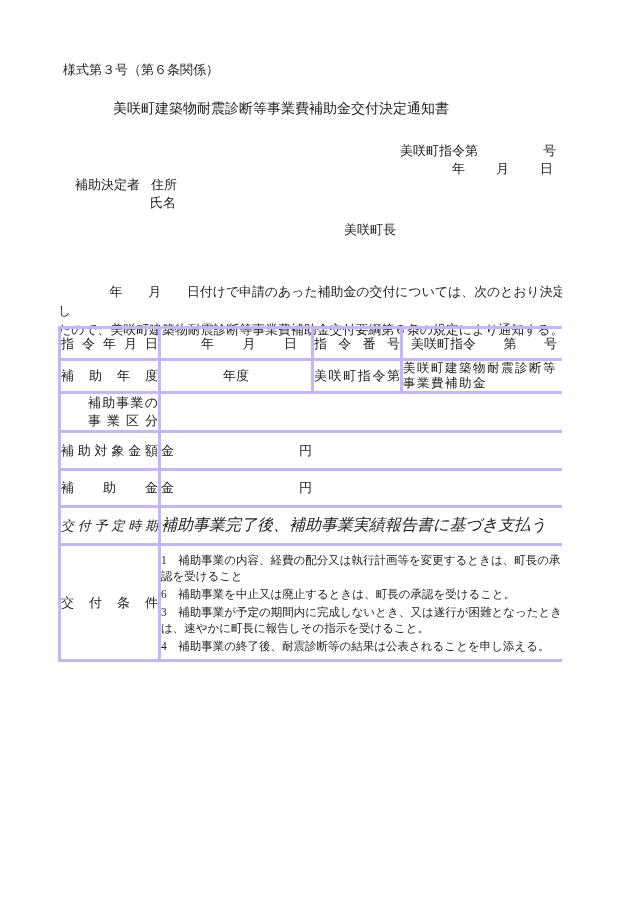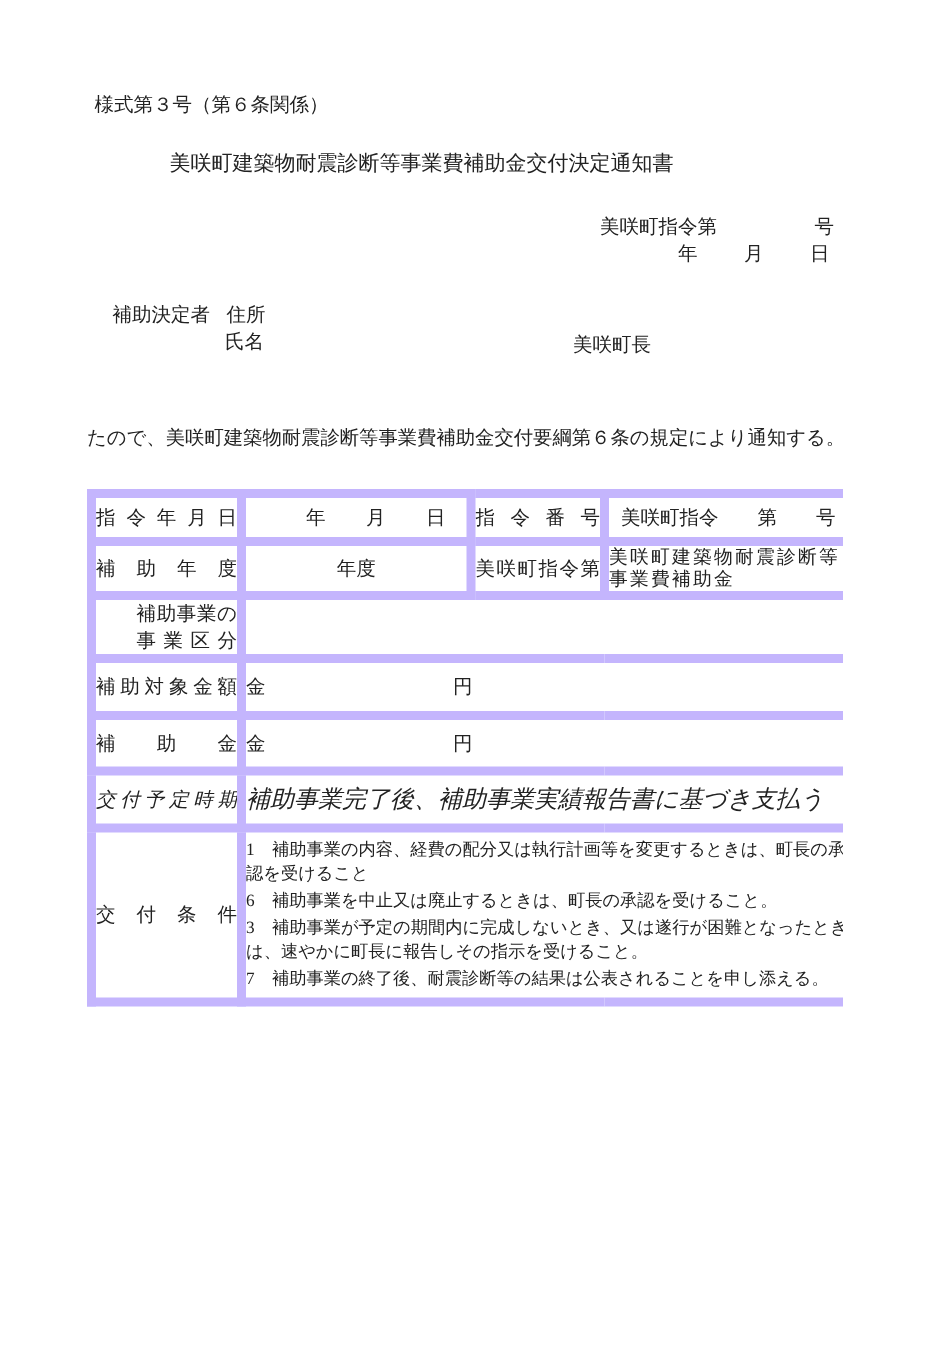--- a/index.html
+++ b/index.html
@@ -6,32 +6,32 @@
   .page {
     position:relative; width:562px; height:903px; background:#ffffff;
     font-family:"Liberation Serif","DejaVu Serif",serif;
     color:#222222;
     overflow:hidden;
   }
   .form-number { position:absolute; left:63px; top:61px; font-size:13px; }
   .doc-title { position:absolute; left:0; right:0; top:100px; text-align:center; font-size:14px; }
   .directive-line { position:absolute; left:400px; top:142px; width:156px; display:flex; justify-content:space-between; font-size:13px; }
   .date-line { position:absolute; left:452px; top:160px; width:101px; display:flex; justify-content:space-between; font-size:13px; }
-  .recipient { position:absolute; left:75px; top:176px; font-size:13px; line-height:17.5px;margin-top:25px; }
+  .recipient { position:absolute; left:75px; top:176px; font-size:13px; line-height:17.5px; }
   .recipient .addr { margin-left:11px; }
   .recipient-line2 { margin-left:75px; }
-  .mayor { position:absolute; left:382px; top:221px; font-size:13px; }
+  .mayor { position:absolute; left:344px; top:221px; font-size:13px; }
   .body-par { position:absolute; left:58px; top:283px; width:520px; font-size:12.9px; line-height:19px; }
 
   table.details {
     position:absolute; left:58px; top:326px; width:512px;
     border-collapse:collapse; table-layout:fixed; font-size:13px;
   }
   table.details td {
-    border:6px solid #c4b5fd; vertical-align:middle; overflow:hidden; padding:0;
+    border:3px solid #c4b5fd; vertical-align:middle; overflow:hidden; padding:0;
   }
   td.lab {
     text-align:justify; text-align-last:justify; text-justify:inter-character;
     padding:0 6px 0 14px;
   }
   td.lab3 {
     text-align:justify; text-align-last:justify; text-justify:inter-character;
     padding:0 16px 0 8px;
   }
   .lab-line { text-align:justify; text-align-last:justify; text-justify:inter-character; line-height:18px;margin-left:27px; }
@@ -72,20 +72,21 @@
   <div class="recipient">
     <div class="recipient-line1">
       <span>補助決定者</span><span class="addr">住所</span>
     </div>
     <div class="recipient-line2">氏名</div>
   </div>
 
   <div class="mayor">美咲町長</div>
 
   <div class="body-par">
+    <div>　　　　年　　月　　日付けで申請のあった補助金の交付については、次のとおり決定し</div>
     <div>たので、美咲町建築物耐震診断等事業費補助金交付要綱第６条の規定により通知する。</div>
   </div>
 
   <table class="details">
     <colgroup>
       <col style="width:100px">
         <col style="width:153px">
         <col style="width:89px">
         <col style="width:170px">
     </colgroup>
@@ -142,19 +143,19 @@
         <td class="lab">交付予定時期</td>
         <td colspan="3" class="schedule-cell">補助事業完了後、補助事業実績報告書に基づき支払う</td>
       </tr>
 
       <tr class="r7">
         <td class="lab">交付条件</td>
         <td colspan="3" class="cond-cell">
           <div class="cond-item">1　補助事業の内容、経費の配分又は執行計画等を変更するときは、町長の承認を受けること</div>
           <div class="cond-item">6　補助事業を中止又は廃止するときは、町長の承認を受けること。</div>
           <div class="cond-item">3　補助事業が予定の期間内に完成しないとき、又は遂行が困難となったときは、速やかに町長に報告しその指示を受けること。</div>
-          <div class="cond-item">7　補助事業の終了後、耐震診断等の結果は公表されることを申し添える。</div>
+          <div class="cond-item">4　補助事業の終了後、耐震診断等の結果は公表されることを申し添える。</div>
         </td>
       </tr>
     </tbody>
   </table>
 
 </div>
 
 </body></html>

